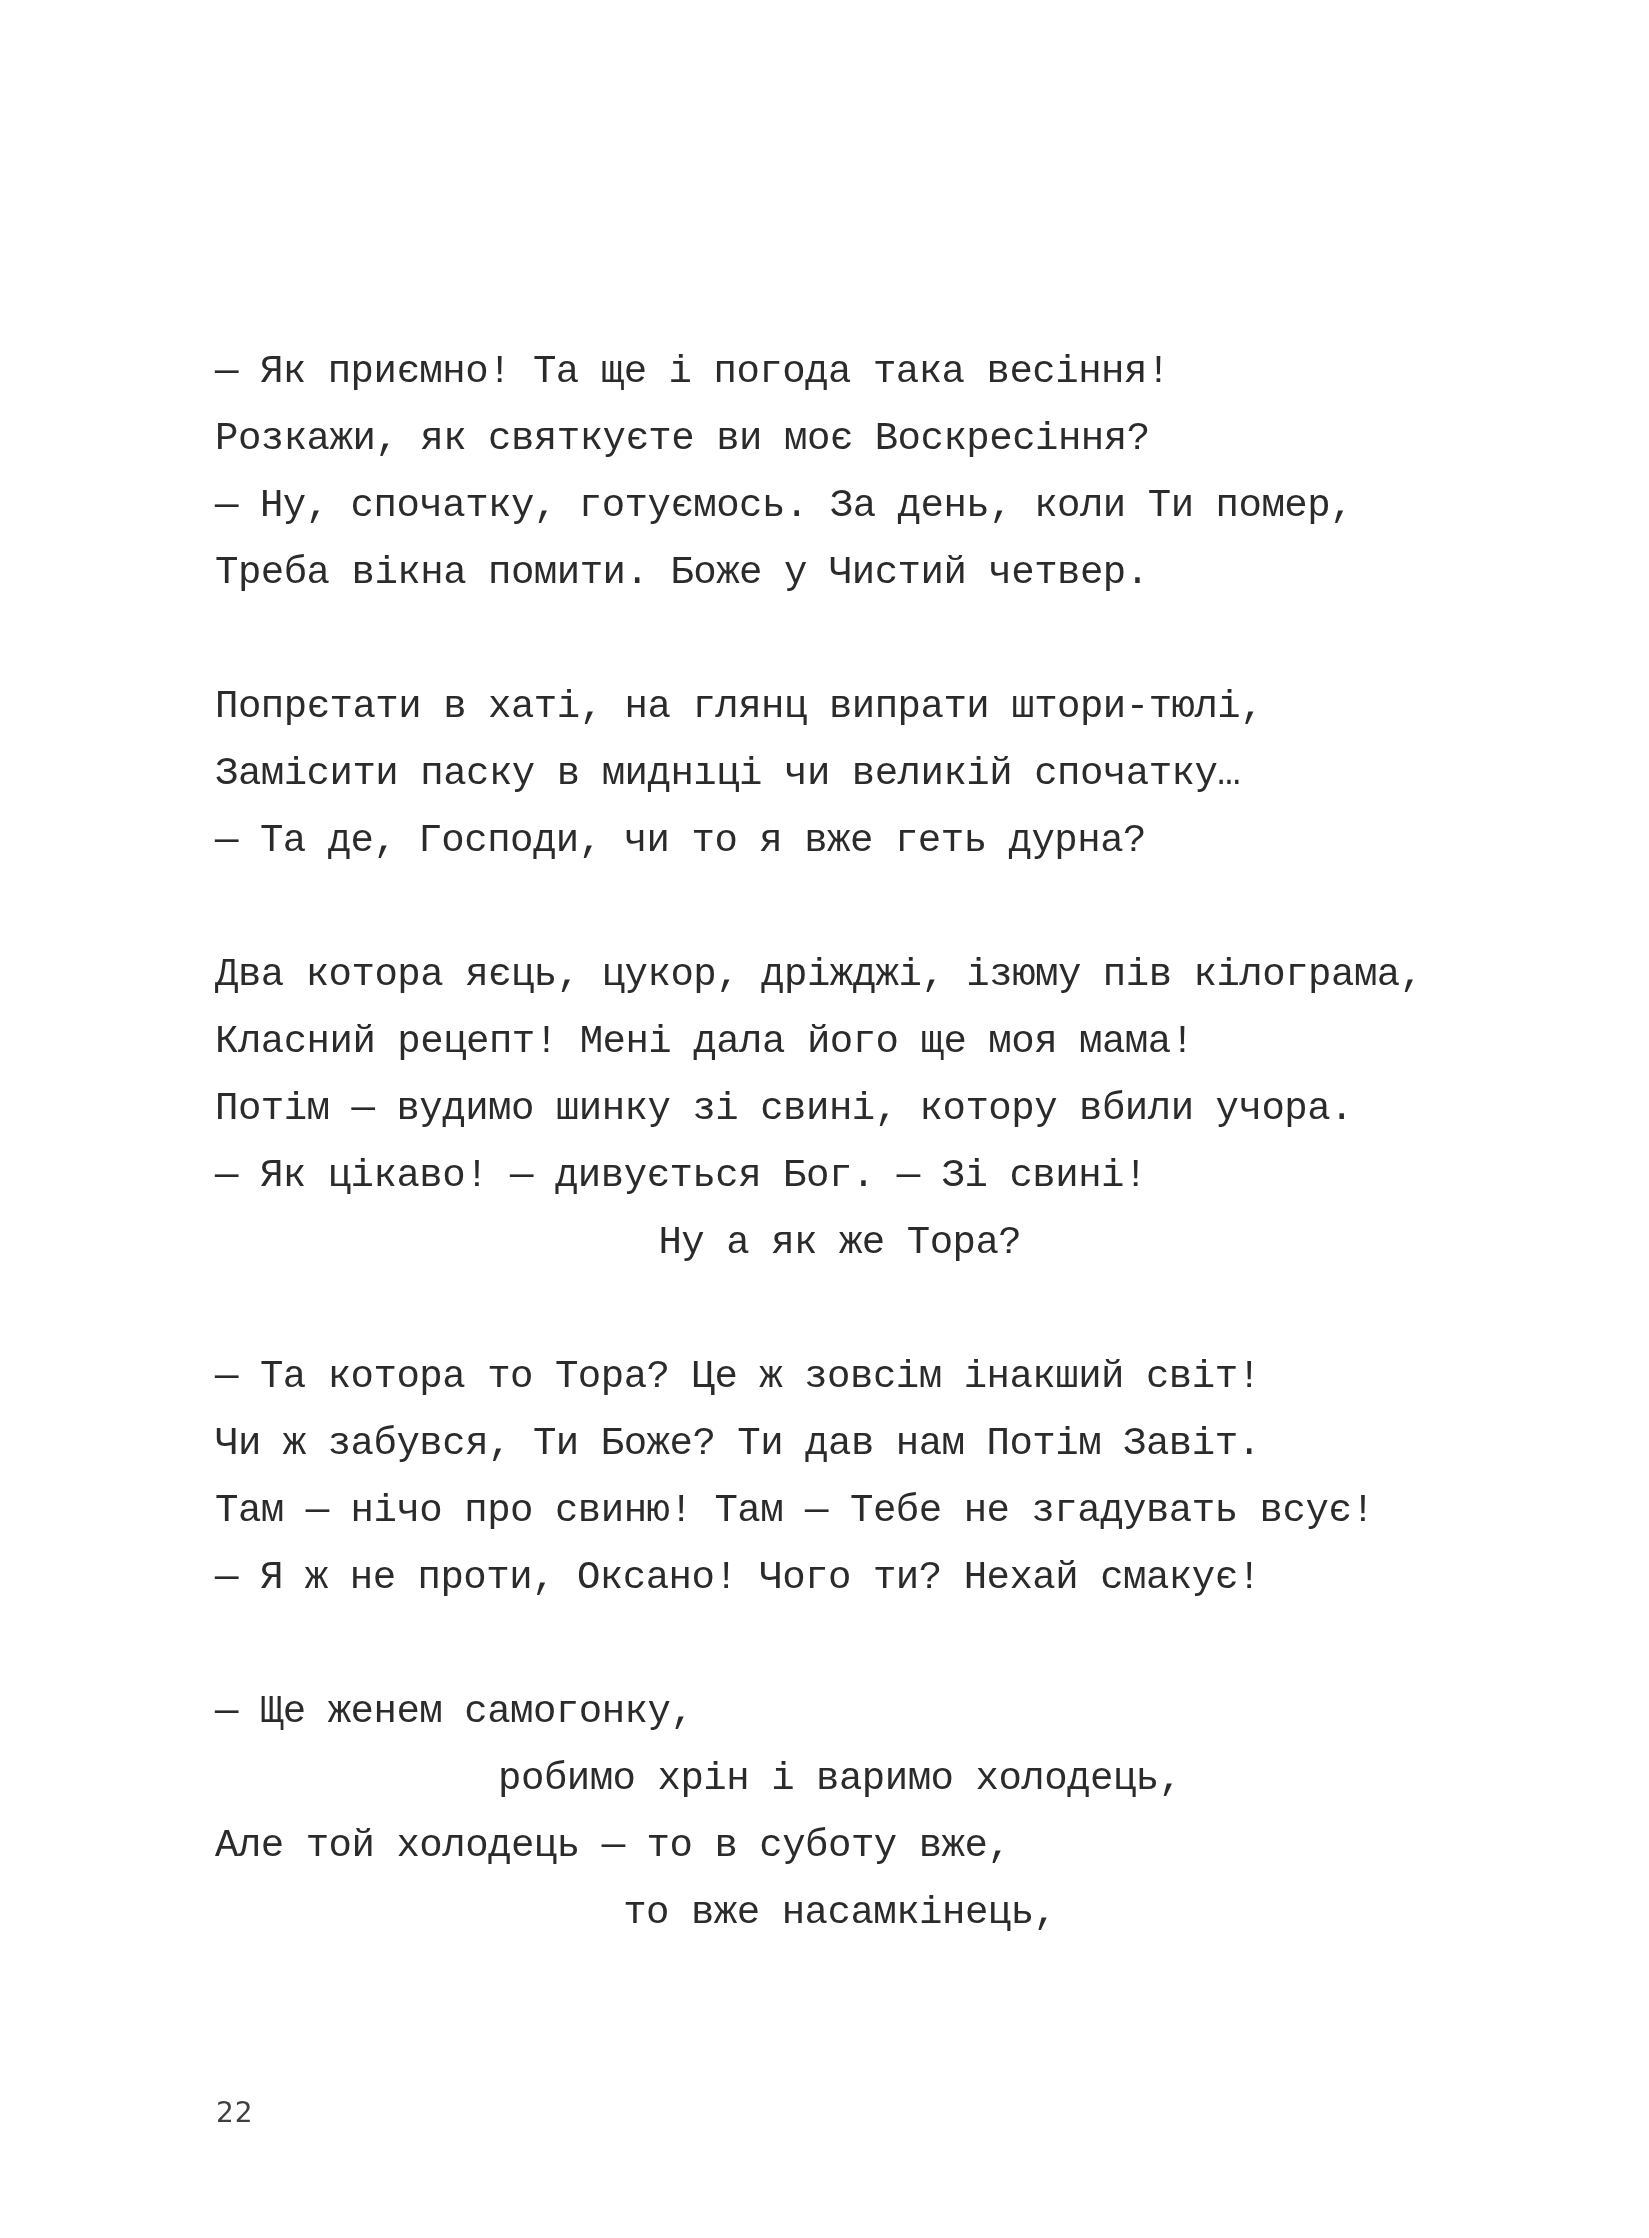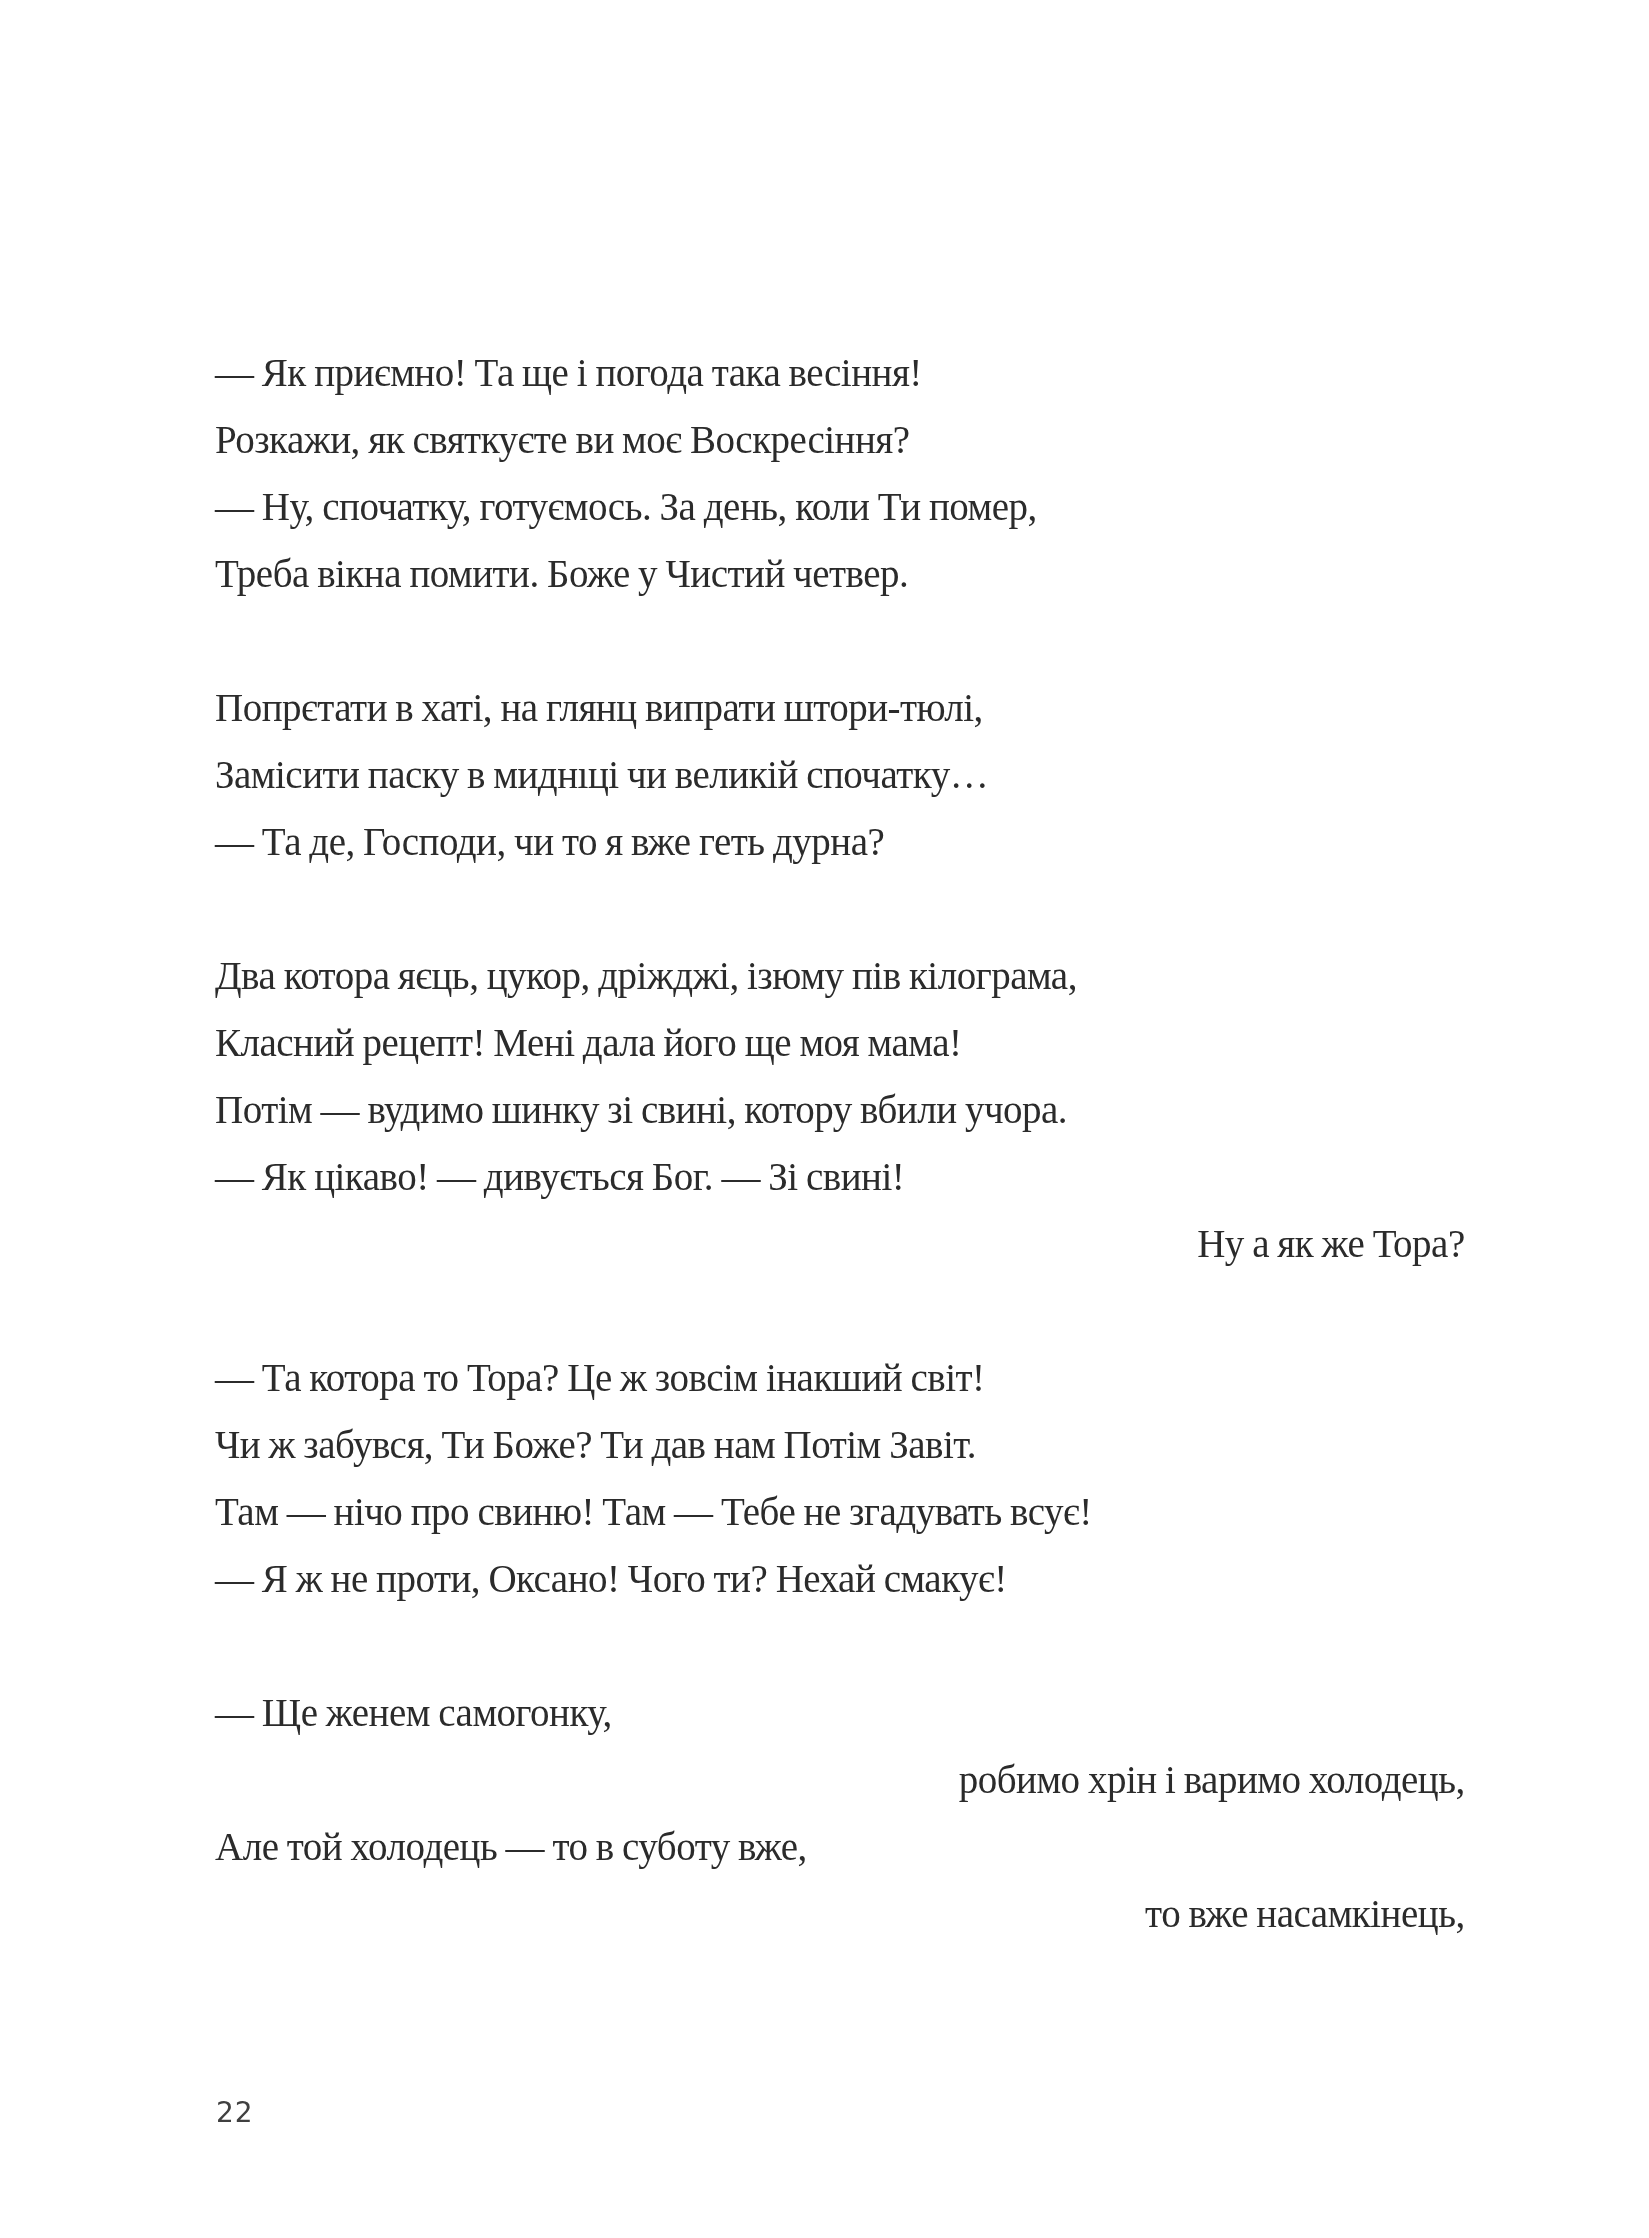--- a/index.html
+++ b/index.html
@@ -18,38 +18,38 @@
       left: 0; top: 0;
       width: 1649px;
       height: 2239px;
       background: #ffffff;
     }
     .poem {
       position: absolute;
       left: 215px;
       top: 339px;
       width: 1254px;
-      font-family: Liberation Serif, serif;
+      font-family: Liberation Mono, monospace;
       font-size: 39px;
       line-height: 67px;
       color: #2b2b2b;
       letter-spacing: -0.5px;
       word-spacing: -0.9px;
     }
     .stanza {
       margin: 0 0 67px 0;
     }
     .stanza:last-child { margin-bottom: 0; }
     .line {
       display: block;
       white-space: nowrap;
       height: 67px;
     }
     .line.right {
-      text-align: right;
+      text-align: center;
       padding-right: 4.3px;
     }
     .page-number {
       position: absolute;
       left: 216px;
       top: 2096px;
       font-family: "DejaVu Sans", sans-serif;
       font-size: 28px;
       line-height: 34px;
       color: #404040;

